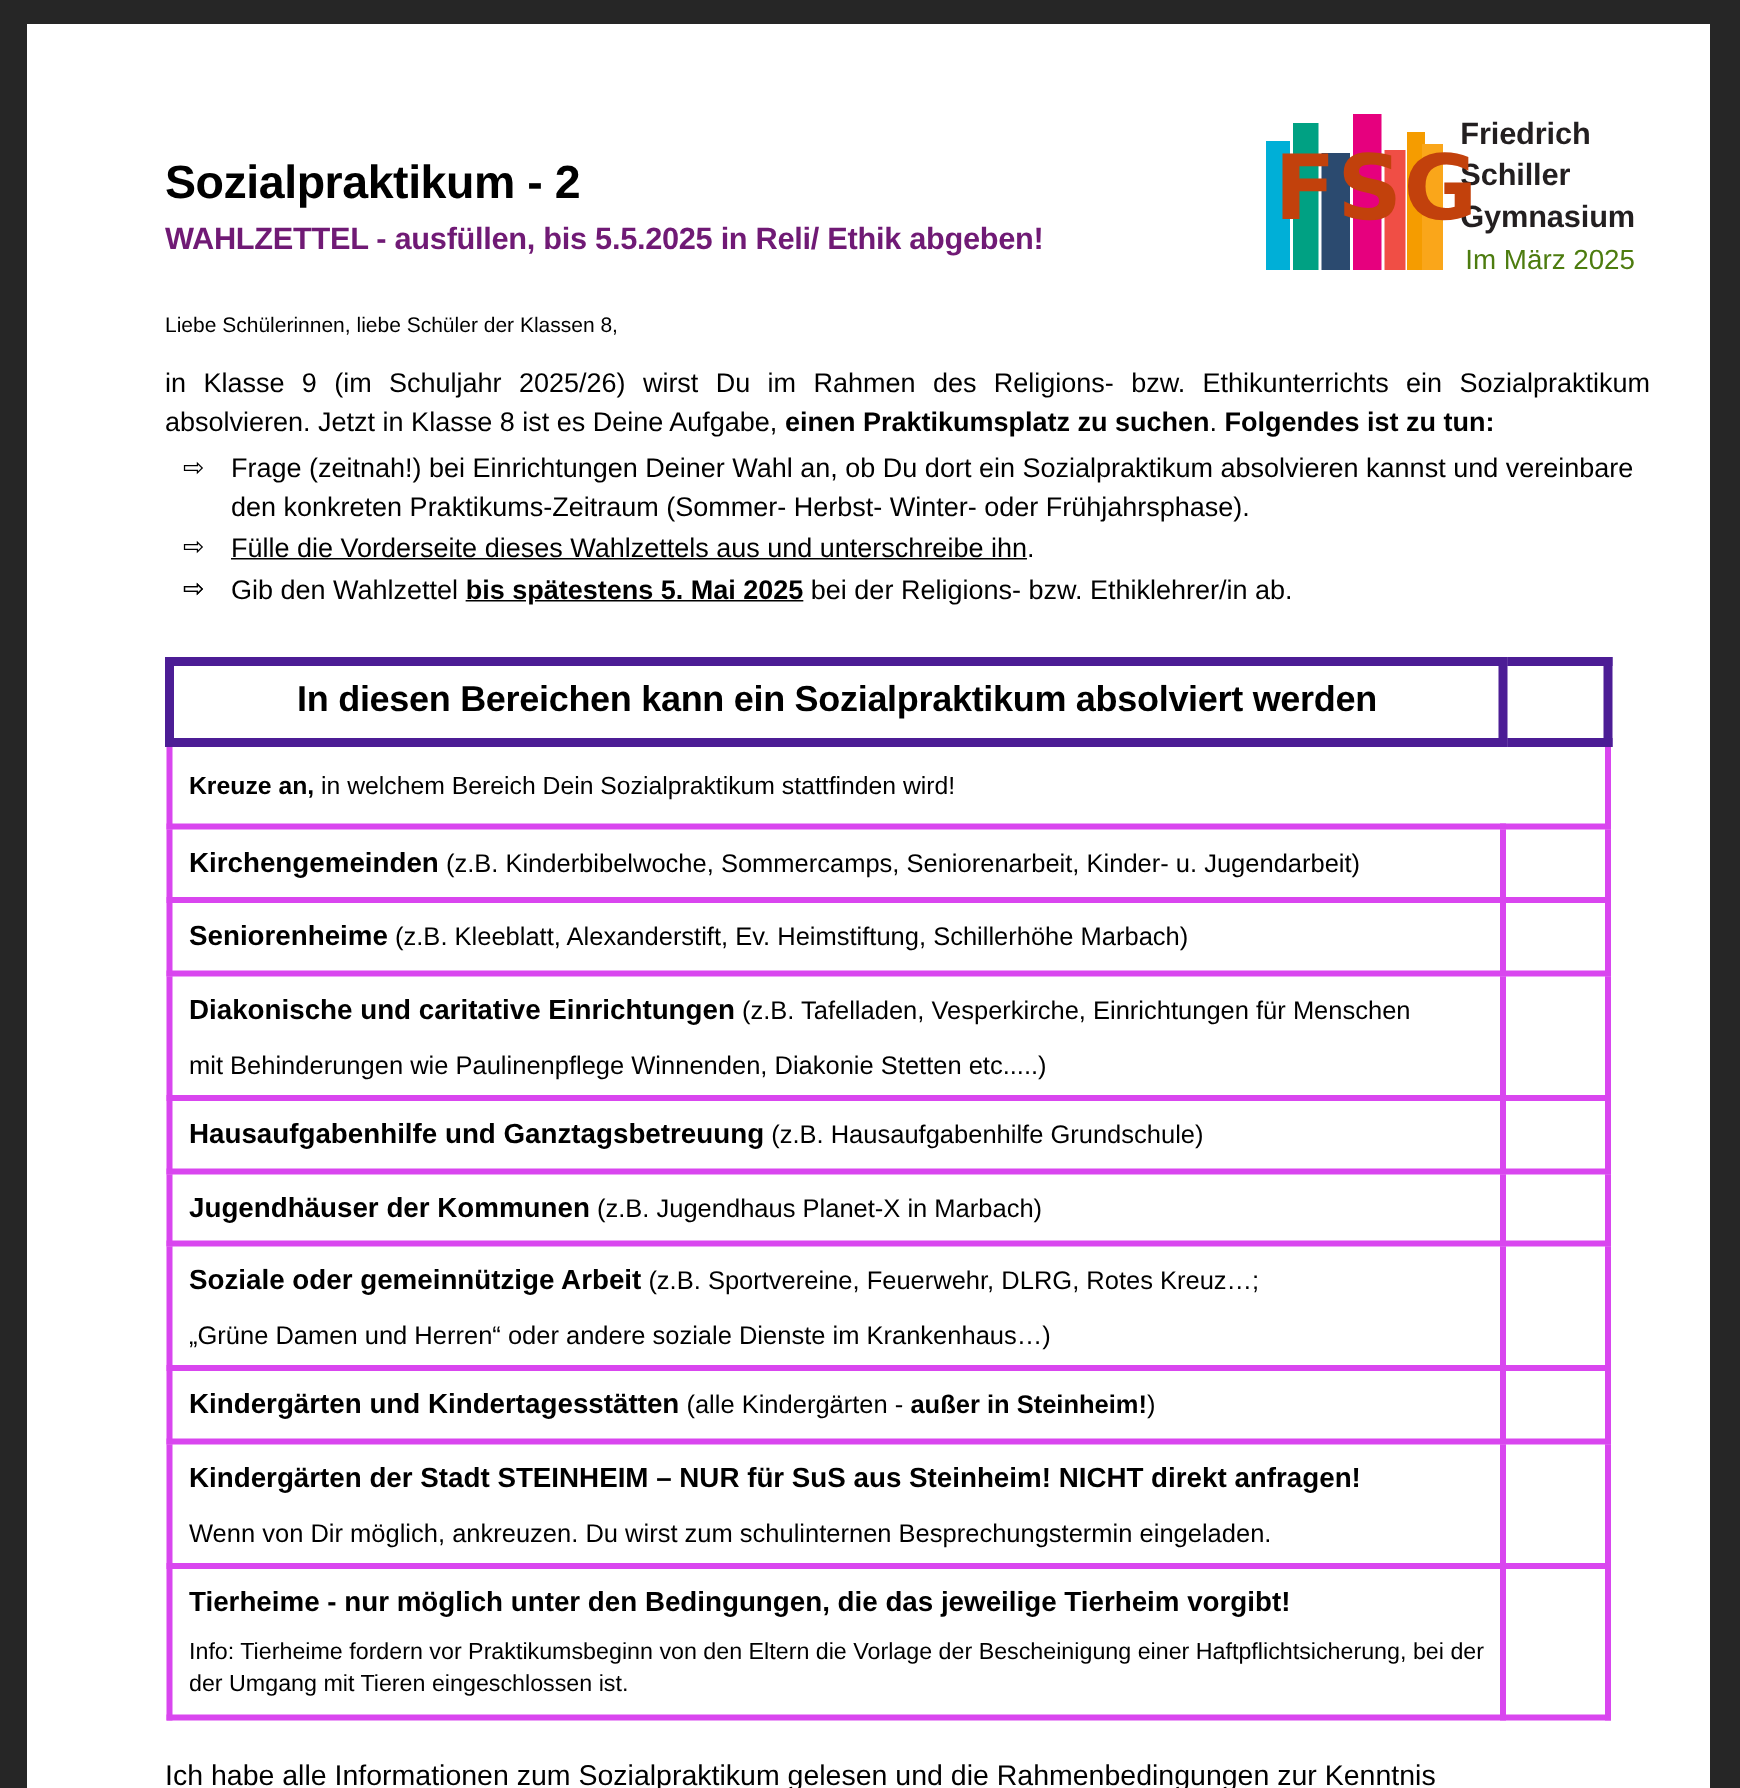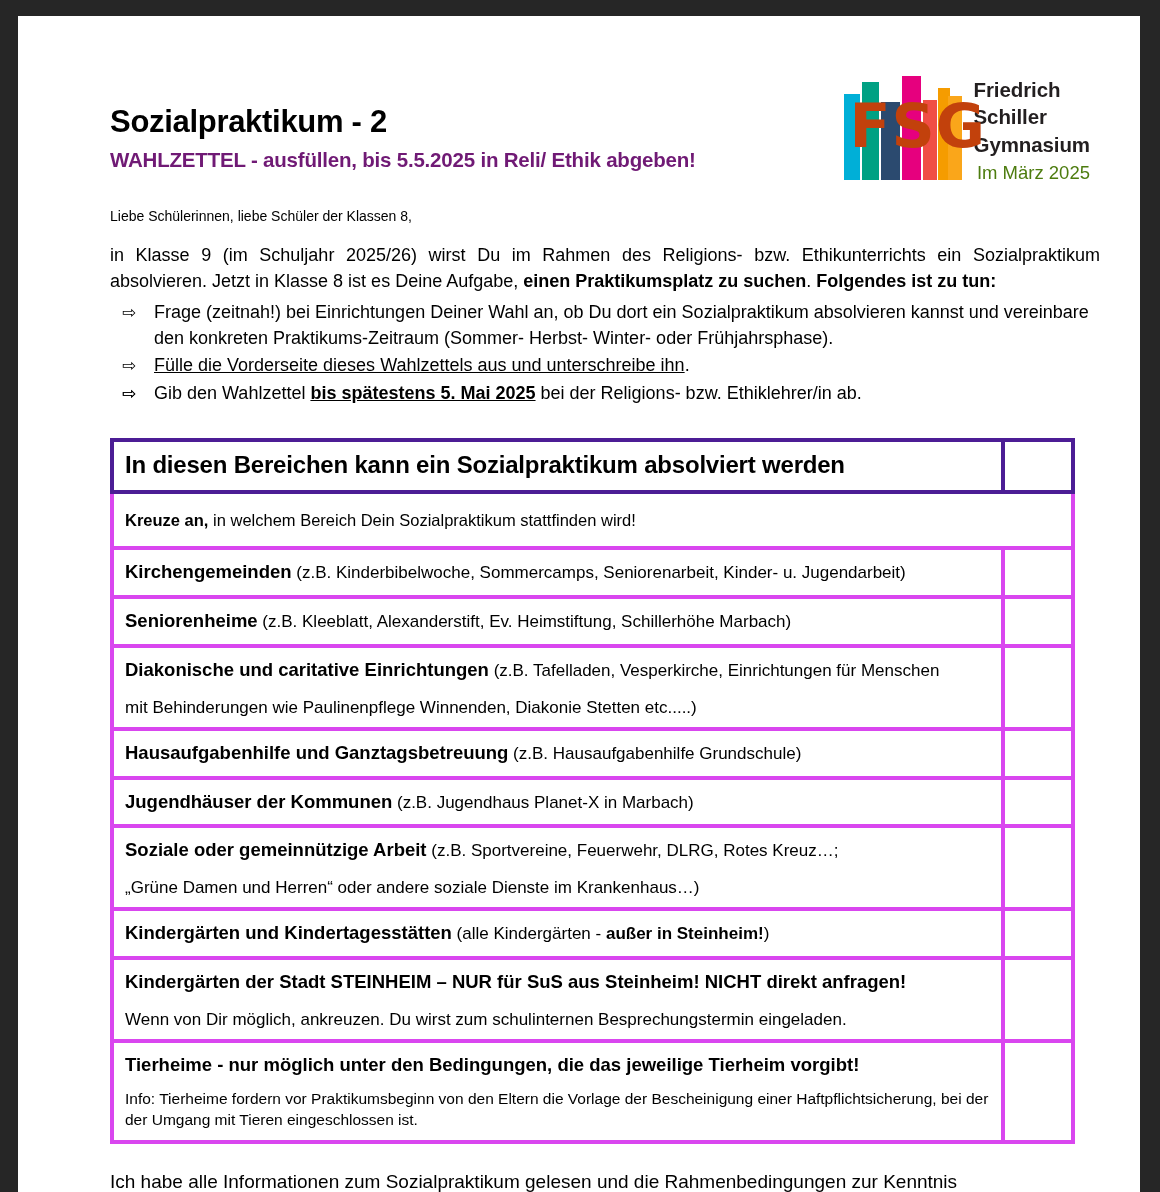--- a/index.html
+++ b/index.html
@@ -138,22 +138,23 @@
     table-layout: fixed;
   }
   .tbl td {
     border: 4px solid #d946ef;
     vertical-align: middle;
     padding: 9px 10px 9px 11px;
     color: #000;
   }
   .tbl td.check { width: 70px; }
   .tbl tr.head td {
-    border: 4px solid #4c1d95;
+    border: 6px solid #4c1d95;
     padding: 9px 10px 11px 11px;
+    text-align: center;
   }
   .head-title {
     font-size: 24px;
     font-weight: bold;
     letter-spacing: -0.2px;
   }
   .kreuze {
     font-size: 16.5px;
     line-height: 1.5;
   }

